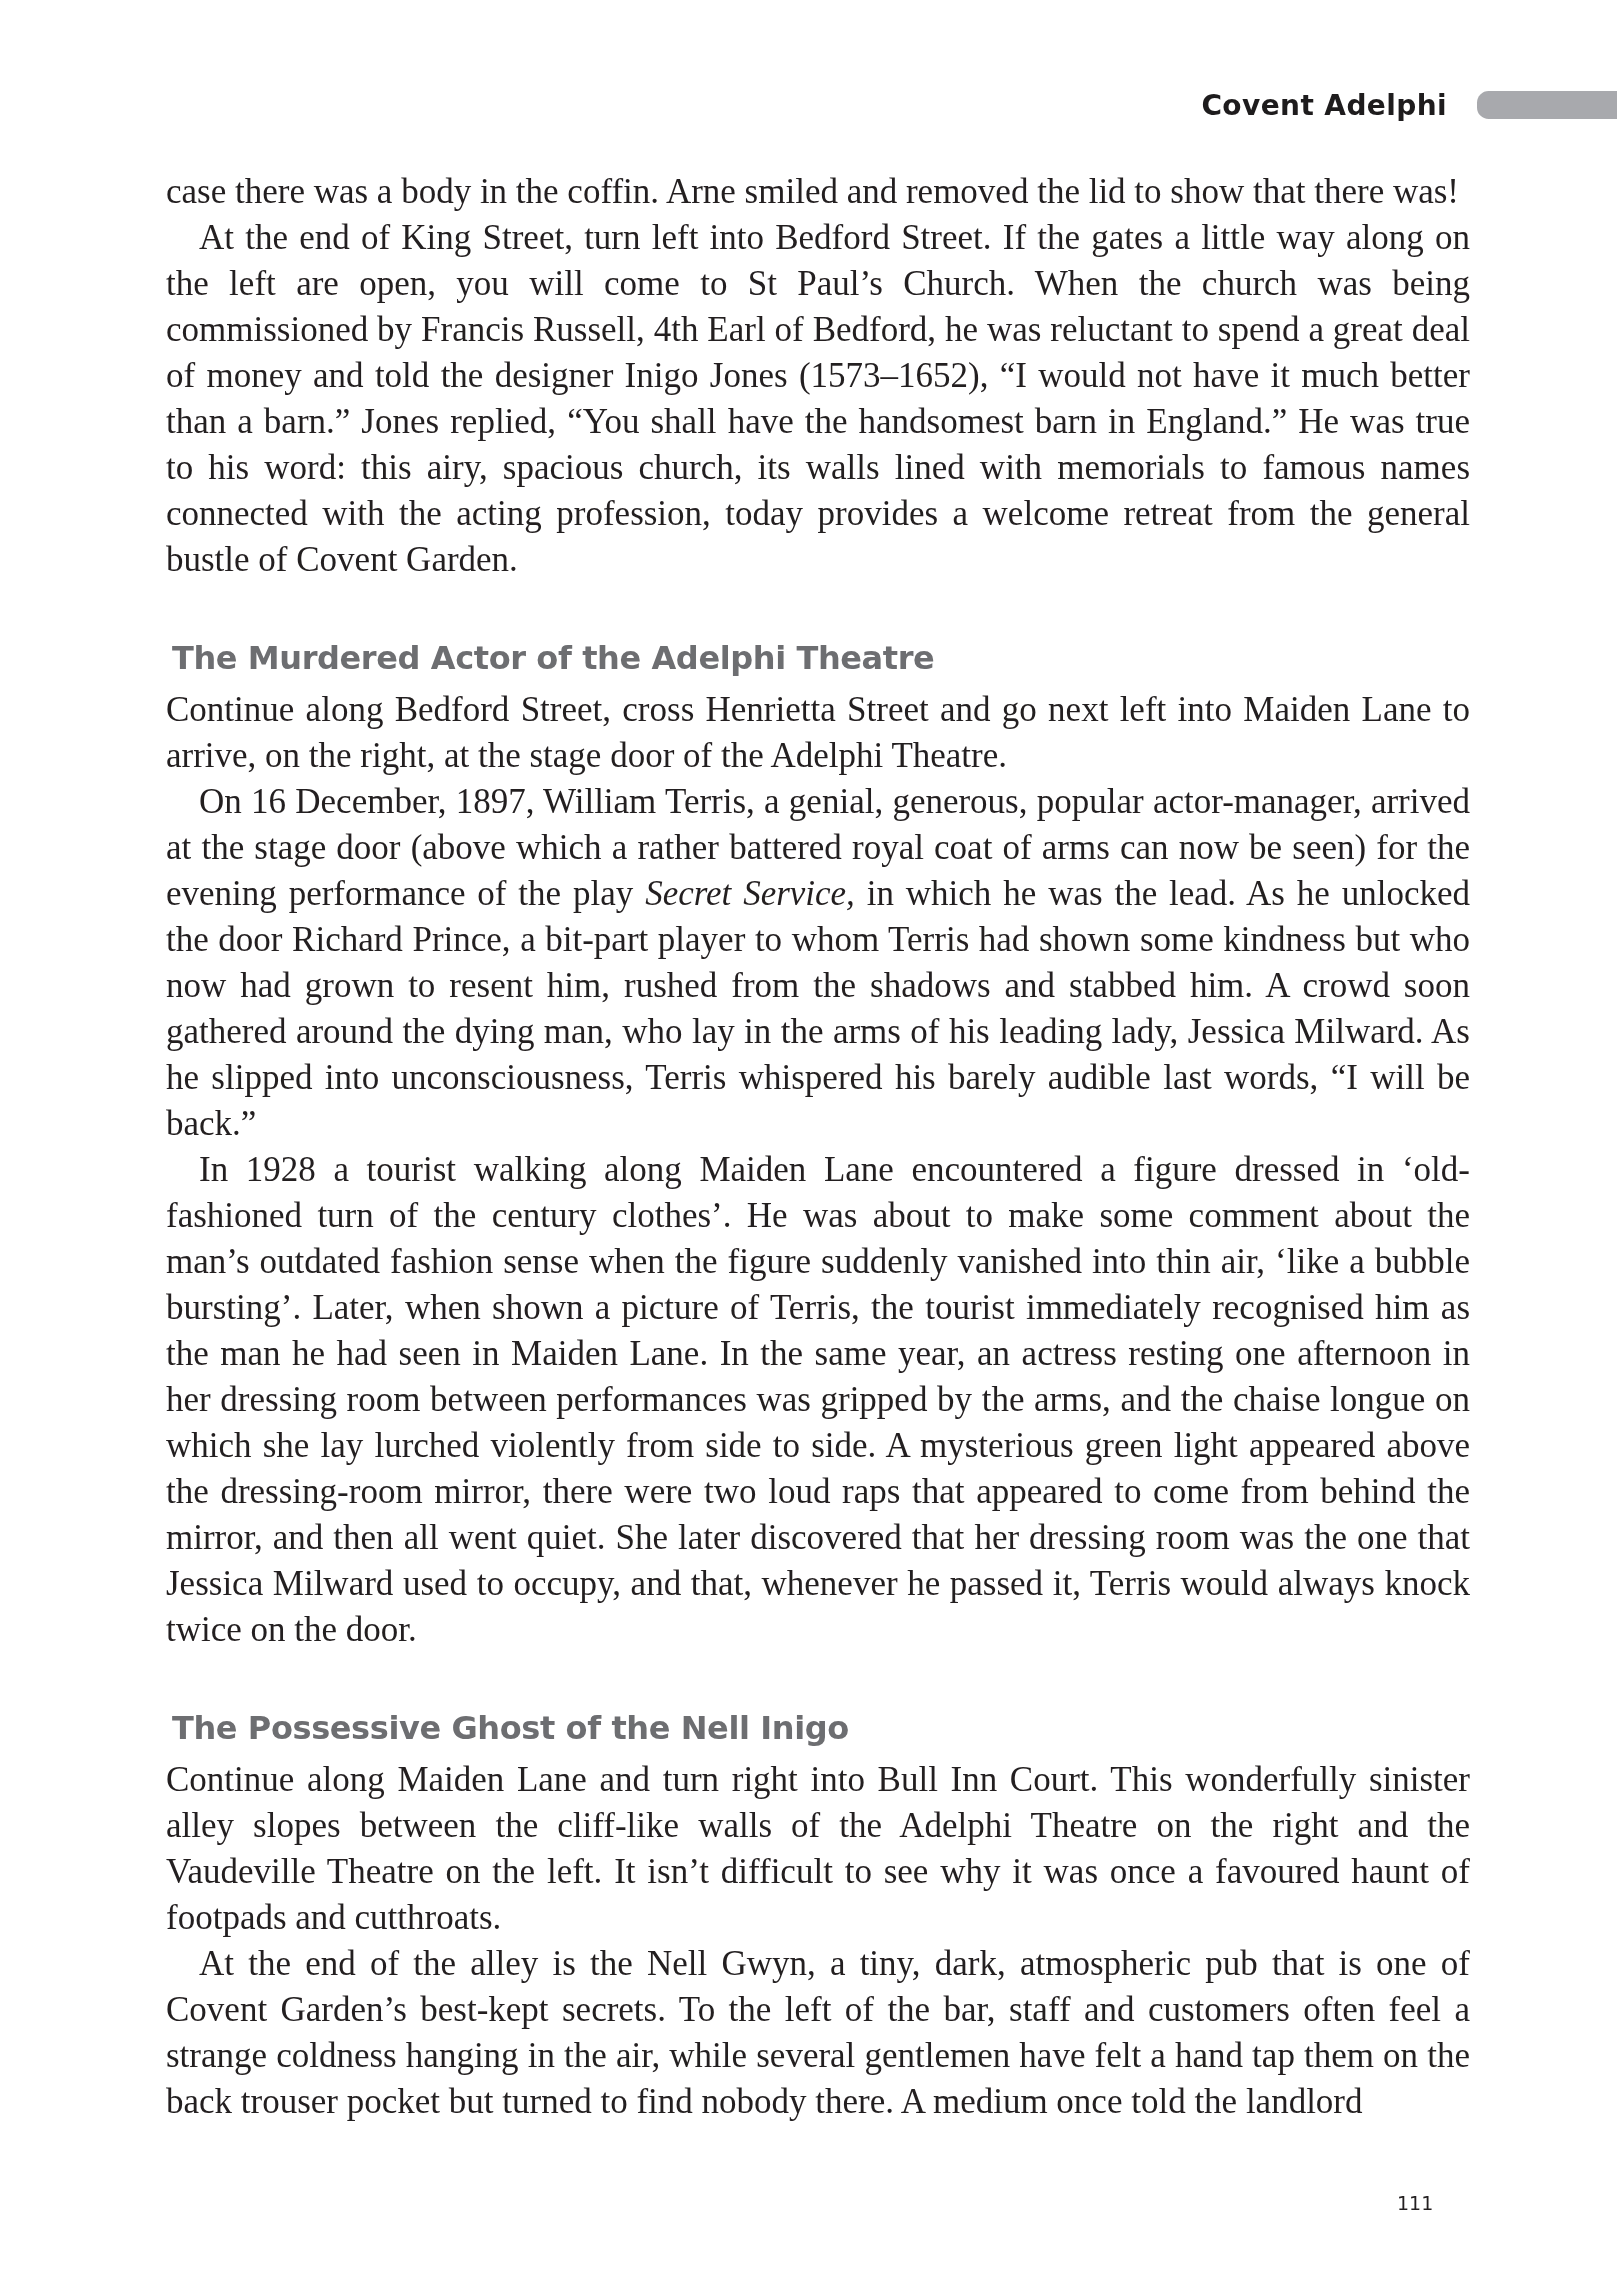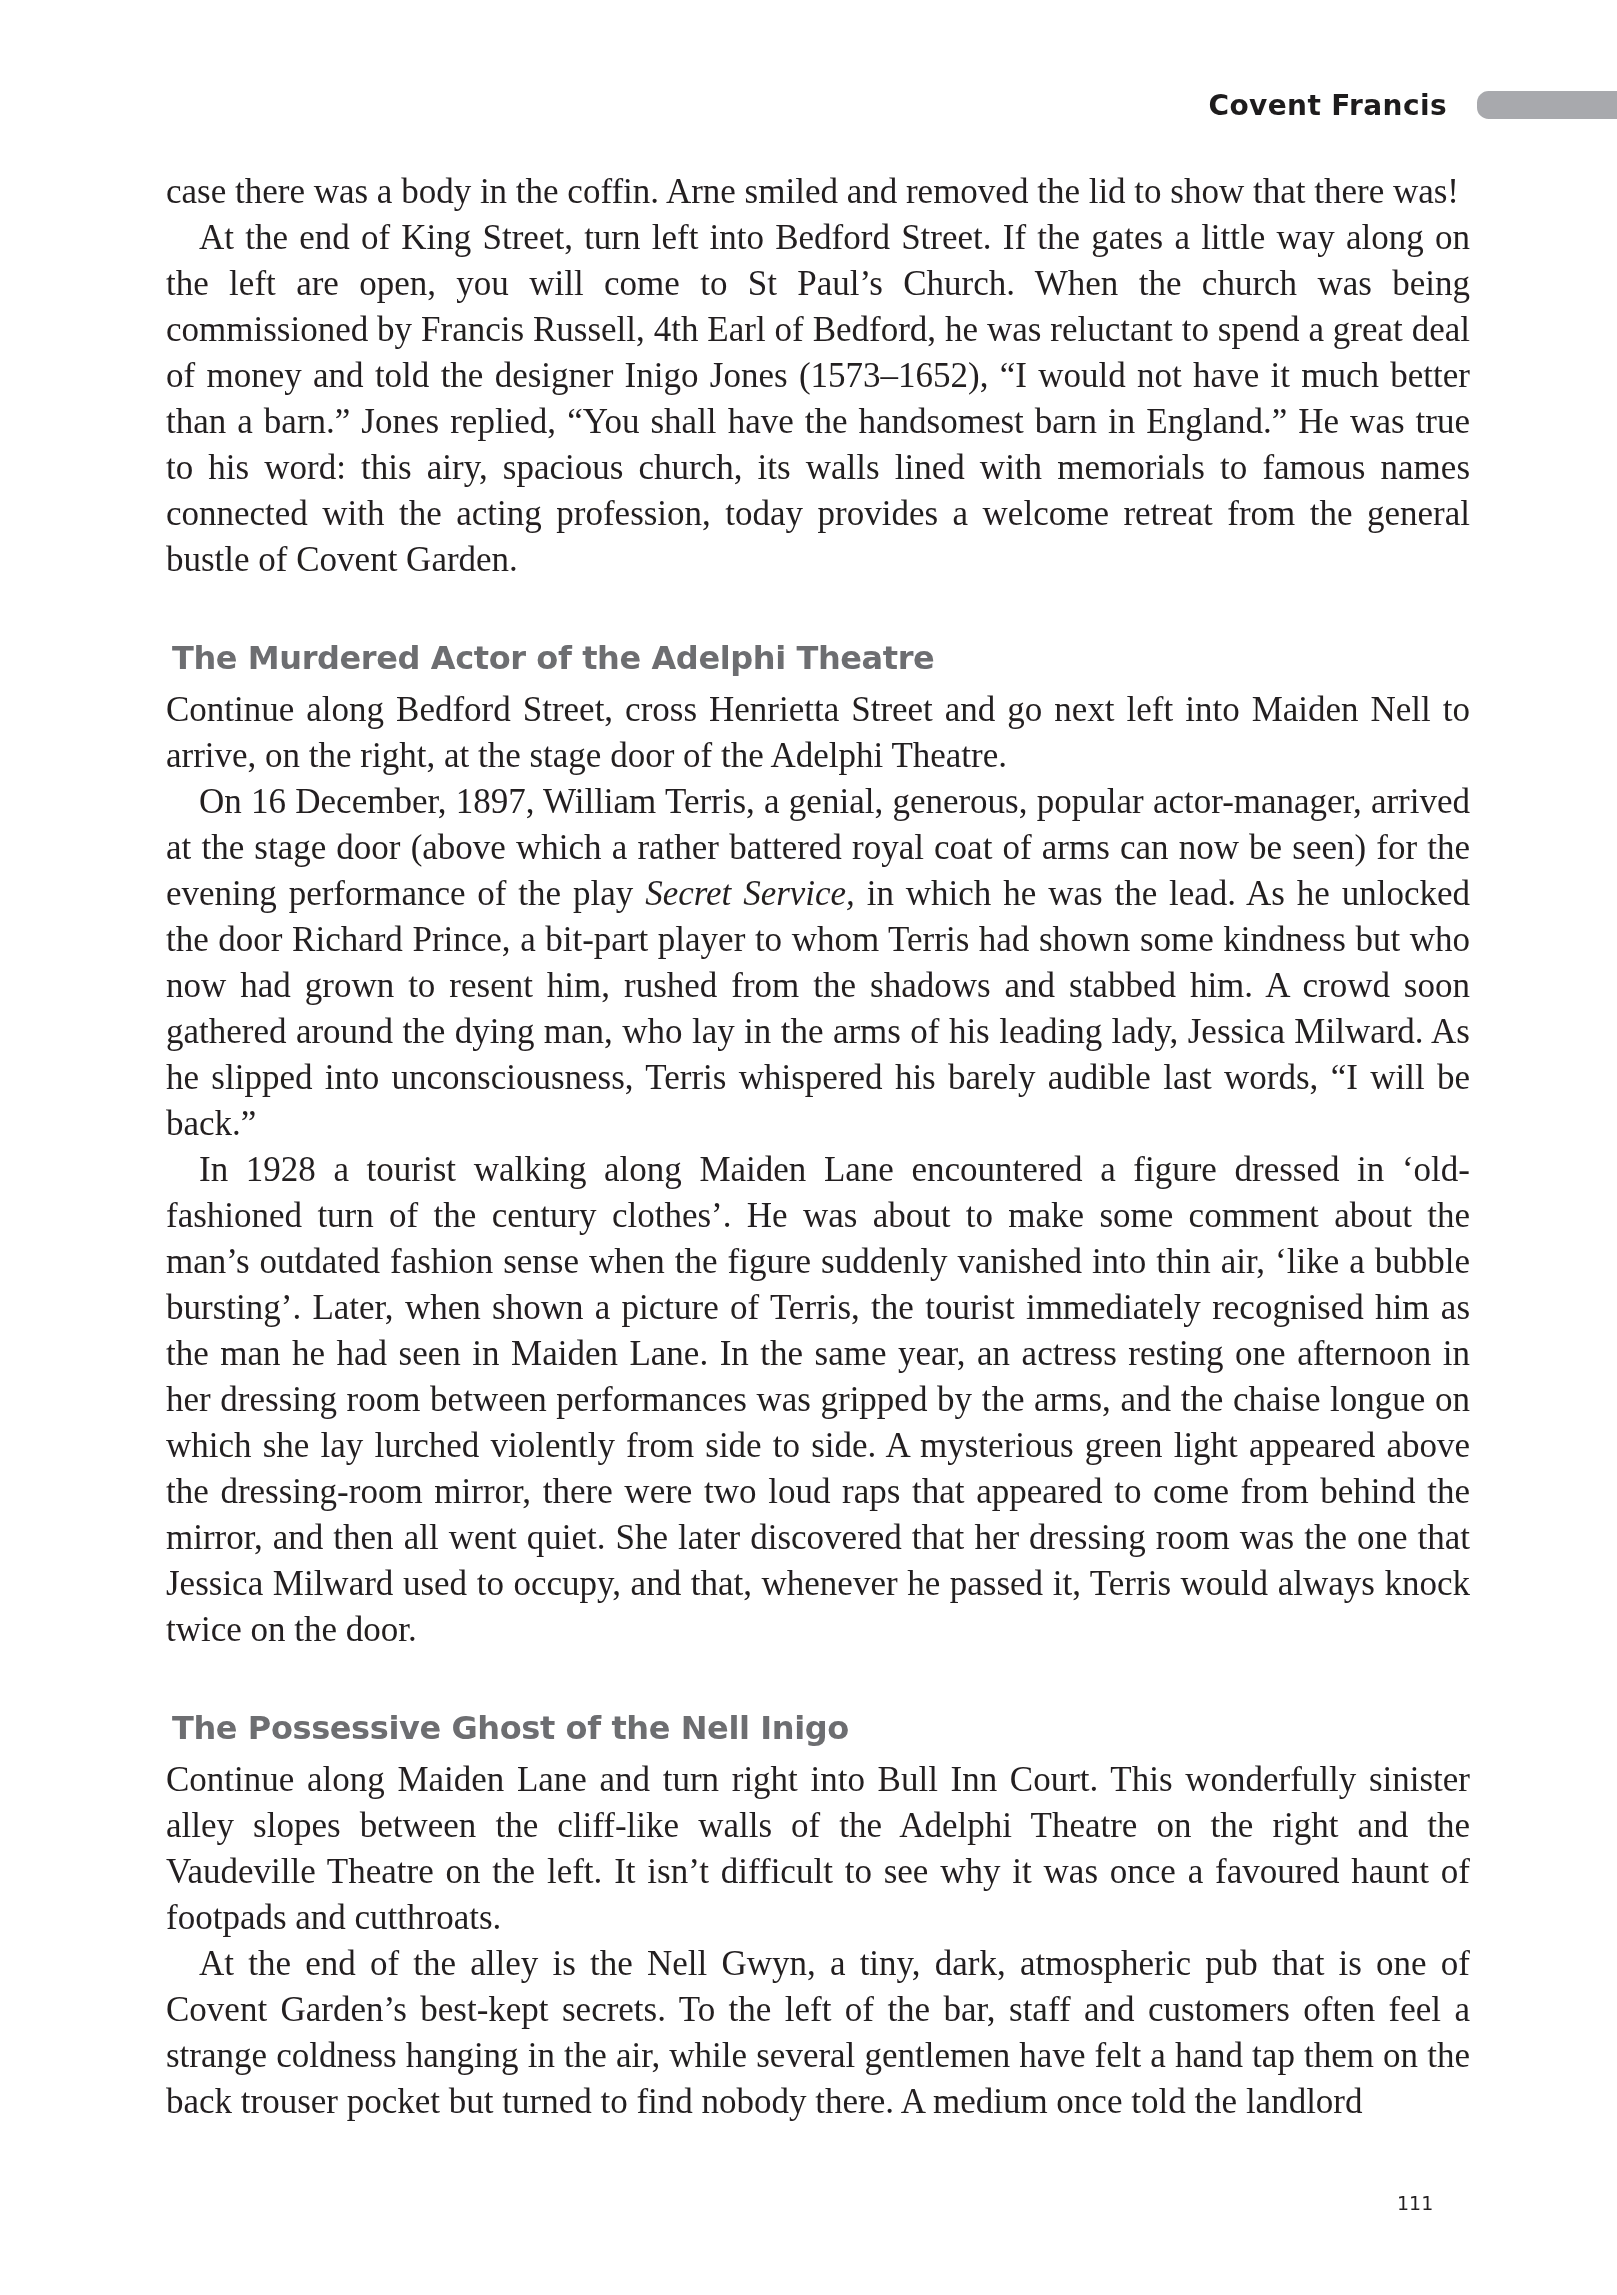--- a/index.html
+++ b/index.html
@@ -36,30 +36,30 @@
   .text-block em { font-style: italic; }
   .folio {
     position: absolute; top: 2192px; left: 1397px;
     font-family: "DejaVu Sans", sans-serif; font-size: 19px; color: #231f20;
   }
 </style>
 </head>
 <body>
 
 <header class="running-head">
-  <span class="running-head-title">Covent Francis</span>
+  <span class="running-head-title">Covent Adelphi</span>
   <span class="running-head-tab"></span>
 </header>
 
 <main class="text-block">
   <p>case there was a body in the coffin. Arne smiled and removed the lid to show that there was!</p>
   <p class="indent">At the end of King Street, turn left into Bedford Street. If the gates a little way along on the left are open, you will come to St Paul’s Church. When the church was being commissioned by Francis Russell, 4th Earl of Bedford, he was reluctant to spend a great deal of money and told the designer Inigo Jones (1573–1652), “I would not have it much better than a barn.” Jones replied, “You shall have the handsomest barn in England.” He was true to his word: this airy, spacious church, its walls lined with memorials to famous names connected with the acting profession, today provides a welcome retreat from the general bustle of Covent Garden.</p>
 
   <h2>The Murdered Actor of the Adelphi Theatre</h2>
-  <p>Continue along Bedford Street, cross Henrietta Street and go next left into Maiden Nell to arrive, on the right, at the stage door of the Adelphi Theatre.</p>
+  <p>Continue along Bedford Street, cross Henrietta Street and go next left into Maiden Lane to arrive, on the right, at the stage door of the Adelphi Theatre.</p>
   <p class="indent"><span>On 16 December, 1897, William Terris, a genial, generous, popular actor-manager, arrived at the stage door (above which a rather battered royal coat of arms can now be seen) for the evening performance of the play </span><em>Secret Service,</em><span> in which he was the lead. As he unlocked the door Richard Prince, a bit-part player to whom Terris had shown some kindness but who now had grown to resent him, rushed from the shadows and stabbed him. A crowd soon gathered around the dying man, who lay in the arms of his leading lady, Jessica Milward. As he slipped into unconsciousness, Terris whispered his barely audible last words, “I will be back.”</span></p>
   <p class="indent">In 1928 a tourist walking along Maiden Lane encountered a figure dressed in ‘old-fashioned turn of the century clothes’. He was about to make some comment about the man’s outdated fashion sense when the figure suddenly vanished into thin air, ‘like a bubble bursting’. Later, when shown a picture of Terris, the tourist immediately recognised him as the man he had seen in Maiden Lane. In the same year, an actress resting one afternoon in her dressing room between performances was gripped by the arms, and the chaise longue on which she lay lurched violently from side to side. A mysterious green light appeared above the dressing-room mirror, there were two loud raps that appeared to come from behind the mirror, and then all went quiet. She later discovered that her dressing room was the one that Jessica Milward used to occupy, and that, whenever he passed it, Terris would always knock twice on the door.</p>
 
   <h2>The Possessive Ghost of the Nell Inigo</h2>
   <p>Continue along Maiden Lane and turn right into Bull Inn Court. This wonderfully sinister alley slopes between the cliff-like walls of the Adelphi Theatre on the right and the Vaudeville Theatre on the left. It isn’t difficult to see why it was once a favoured haunt of footpads and cutthroats.</p>
   <p class="indent">At the end of the alley is the Nell Gwyn, a tiny, dark, atmospheric pub that is one of Covent Garden’s best-kept secrets. To the left of the bar, staff and customers often feel a strange coldness hanging in the air, while several gentlemen have felt a hand tap them on the back trouser pocket but turned to find nobody there. A medium once told the landlord</p>
 </main>
 
 <footer class="folio">111</footer>
 

